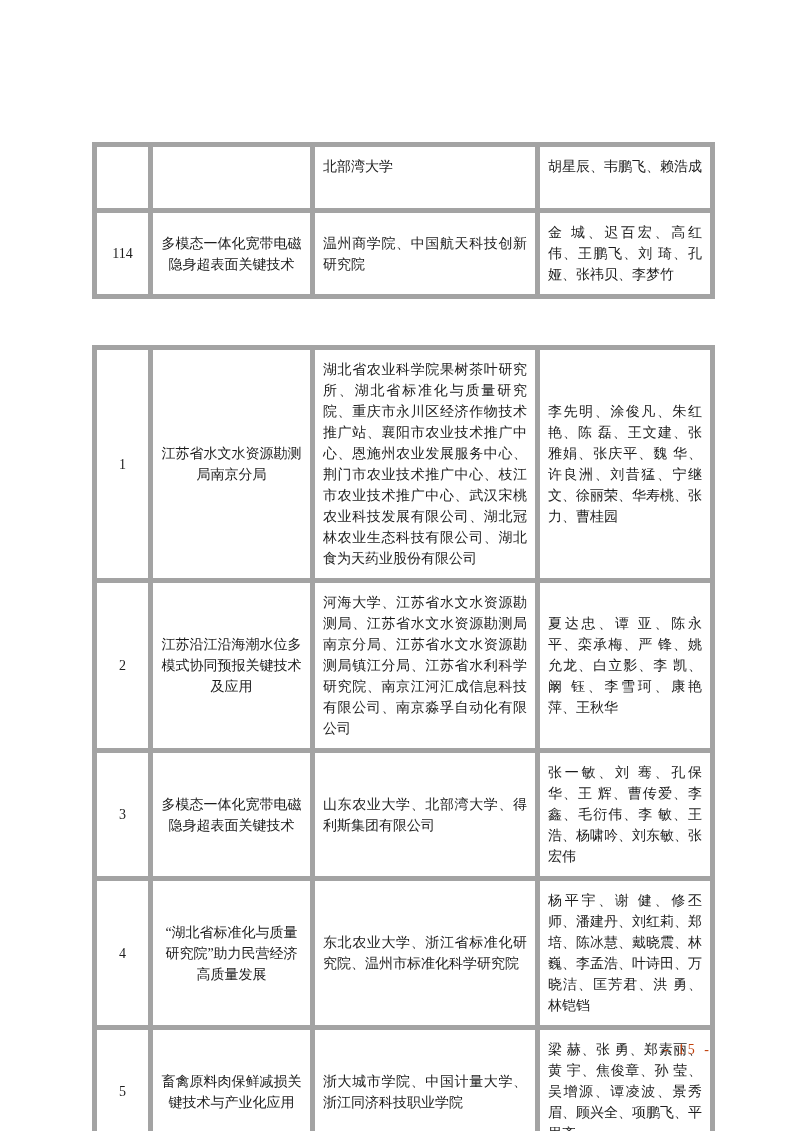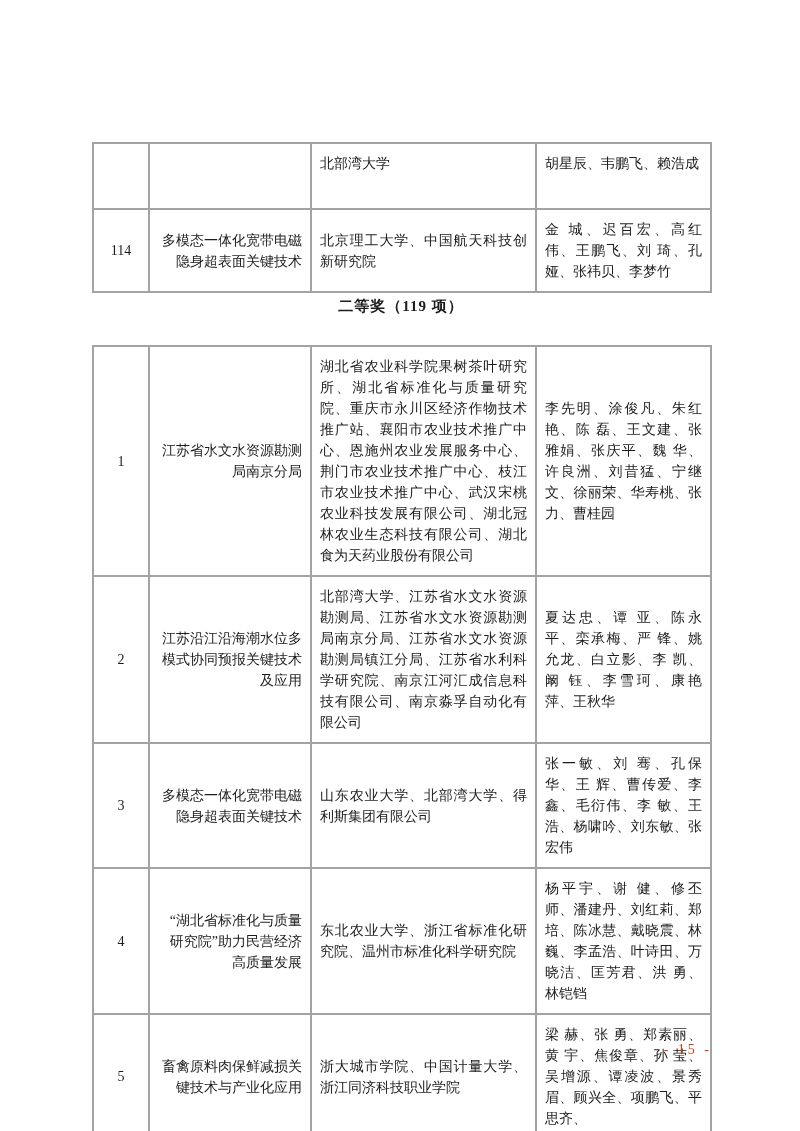--- a/index.html
+++ b/index.html
@@ -13,30 +13,30 @@
     overflow:hidden;
   }
   table.award{
     position:absolute;
     left:92px;
     width:618px;
     border-collapse:collapse;
     table-layout:fixed;
   }
   table.award td{
-    border:2px solid #a3a3a3;
+    border:5px solid #a3a3a3;
     padding:9px 8px;
     font-size:14px;
     line-height:21px;
     vertical-align:middle;
     word-break:break-all;
     overflow:hidden;
   }
   td.no{ text-align:center; padding:3px 2px;margin-left:16px; }
-  td.proj{ text-align:right;margin-top:12px; }
+  td.proj{ text-align:center;margin-top:12px; }
   td.inst, td.win{ text-align:justify; }
   tr.cont td{ vertical-align:top; }
   .col-no{width:56px;} .col-proj{width:162px;} .col-inst{width:225px;} .col-win{width:175px;}
   .section-heading{
     position:absolute;
     left:92px;
     top:297px;
     width:618px;
     text-align:center;
     font-weight:bold;
@@ -67,46 +67,45 @@
     <tbody>
         <tr class="cont" style="height:66px;">
       <td class="no"></td>
       <td class="proj"></td>
       <td class="inst">北部湾大学</td>
       <td class="win">胡星辰、韦鹏飞、赖浩成</td>
     </tr>
     <tr style="height:69px;">
       <td class="no">114</td>
       <td class="proj">多模态一体化宽带电磁隐身超表面关键技术</td>
-      <td class="inst">北京理工大学、中国航天科技创新研究院</td>
+      <td class="inst">温州商学院、中国航天科技创新研究院</td>
       <td class="win">金 城、迟百宏、高红伟、王鹏飞、刘 琦、孔 娅、张祎贝、李梦竹</td>
     </tr>
   </tbody>
     </table>
 
-  <div class="section-heading">二等奖（119 项）</div>
 
   <table class="award" style="top:345px;">
     <colgroup>
       <col class="col-no">
         <col class="col-proj">
         <col class="col-inst">
         <col class="col-win">
     </colgroup>
     <tbody>
         <tr style="height:208px;">
       <td class="no">1</td>
       <td class="proj">江苏省水文水资源勘测局南京分局</td>
       <td class="inst">湖北省农业科学院果树茶叶研究所、湖北省标准化与质量研究院、重庆市永川区经济作物技术推广站、襄阳市农业技术推广中心、恩施州农业发展服务中心、荆门市农业技术推广中心、枝江市农业技术推广中心、武汉宋桃农业科技发展有限公司、湖北冠林农业生态科技有限公司、湖北食为天药业股份有限公司</td>
       <td class="win">李先明、涂俊凡、朱红艳、陈 磊、王文建、张雅娟、张庆平、魏 华、许良洲、刘昔猛、宁继文、徐丽荣、华寿桃、张 力、曹桂园</td>
     </tr>
     <tr style="height:143px;">
       <td class="no">2</td>
       <td class="proj">江苏沿江沿海潮水位多模式协同预报关键技术及应用</td>
-      <td class="inst">北部湾大学、江苏省水文水资源勘测局、江苏省水文水资源勘测局南京分局、江苏省水文水资源勘测局镇江分局、江苏省水利科学研究院、南京江河汇成信息科技有限公司、南京淼孚自动化有限公司</td>
+      <td class="inst">河海大学、江苏省水文水资源勘测局、江苏省水文水资源勘测局南京分局、江苏省水文水资源勘测局镇江分局、江苏省水利科学研究院、南京江河汇成信息科技有限公司、南京淼孚自动化有限公司</td>
       <td class="win">夏达忠、谭 亚、陈永平、栾承梅、严 锋、姚允龙、白立影、李 凯、阚 钰、李雪珂、康艳萍、王秋华</td>
     </tr>
     <tr style="height:91px;">
       <td class="no">3</td>
       <td class="proj">多模态一体化宽带电磁隐身超表面关键技术</td>
       <td class="inst">山东农业大学、北部湾大学、得利斯集团有限公司</td>
       <td class="win">张一敏、刘 骞、孔保华、王 辉、曹传爱、李 鑫、毛衍伟、李 敏、王 浩、杨啸吟、刘东敏、张宏伟</td>
     </tr>
     <tr style="height:98px;">
       <td class="no">4</td>

